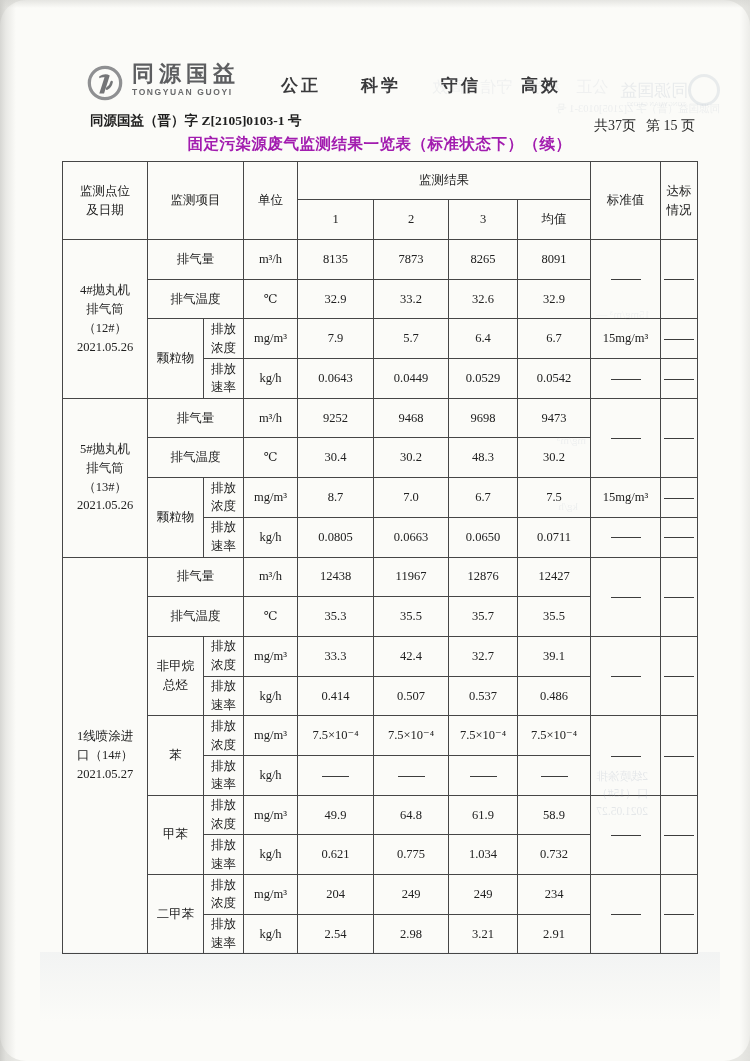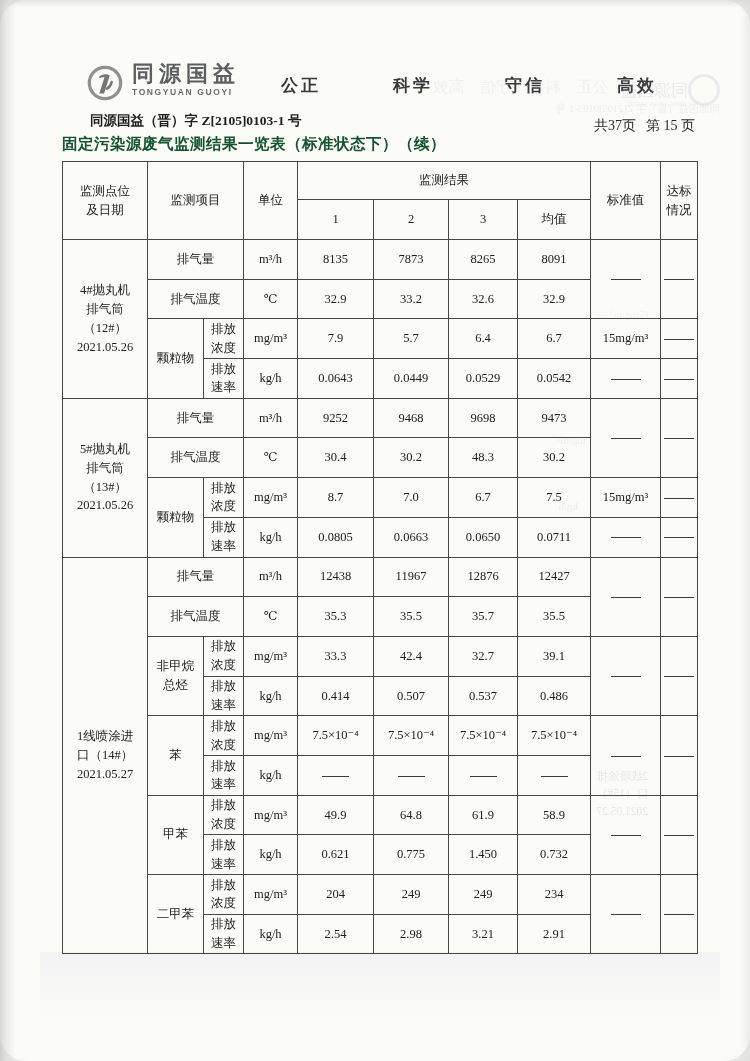--- a/index.html
+++ b/index.html
@@ -26,27 +26,27 @@
     background:linear-gradient(180deg,rgba(165,178,198,.10),rgba(165,178,198,0));}
 
   
   .logo-row{position:absolute;left:86px;top:62px;display:flex;align-items:flex-start;}
   .logo-mark{width:38px;height:38px;margin-top:2px;}
   .brand{margin-left:8px;}
   .brand-cn{font-family:"Liberation Sans","DejaVu Sans",sans-serif;
     font-size:22px;font-weight:bold;color:#5d5e60;letter-spacing:5px;line-height:1.05;}
   .brand-en{font-family:"Liberation Sans","DejaVu Sans",sans-serif;
     font-size:8.5px;font-weight:bold;color:#6a6b6d;letter-spacing:1.6px;margin-top:2px;}
-  .slogan{position:absolute;left:281px;top:74px;display:flex;gap:72px;
+  .slogan{position:absolute;left:281px;top:74px;display:flex;gap:40px;
     font-size:17px;font-weight:bold;color:#39393b;letter-spacing:3px;}
   .doc-line{position:absolute;left:90px;top:112px;font-size:13.5px;font-weight:bold;color:#1e1e1e;}
   .page-info{position:absolute;left:594px;top:117px;font-size:14px;color:#2a2a2a;white-space:nowrap;}
   .page-info span{margin-right:10px;}
-  .doc-title{position:absolute;left:62px;top:134px;width:635px;text-align:left;
-    font-size:15.5px;font-weight:bold;color:#14532d;letter-spacing:.5px;}
+  .doc-title{position:absolute;left:62px;top:134px;width:635px;text-align:center;
+    font-size:15.5px;font-weight:bold;color:#a21caf;letter-spacing:.5px;}
 
   
   table.mon{
     position:absolute;left:62px;top:161px;width:635px;
     border-collapse:collapse;table-layout:fixed;
     font-size:12.5px;color:#212121;
   }
   table.mon th,table.mon td{
     border:1px solid #464646;
     padding:0 2px;vertical-align:middle;text-align:center;
@@ -297,21 +297,21 @@
           <td class="val">58.9</td>
           <td rowspan="2" class="std"><span class="dash"></span></td>
           <td rowspan="2" class="comp"><span class="dash"></span></td>
         </tr>
         <tr class="rh">
           <td class="item">排放
 速率</td>
           <td class="unit">kg/h</td>
           <td class="val">0.621</td>
           <td class="val">0.775</td>
-          <td class="val">1.450</td>
+          <td class="val">1.034</td>
           <td class="val">0.732</td>
         </tr>
         <tr class="rh">
           <td rowspan="2" class="grp">二甲苯</td>
           <td class="item">排放
 浓度</td>
           <td class="unit">mg/m³</td>
           <td class="val">204</td>
           <td class="val">249</td>
           <td class="val">249</td>

